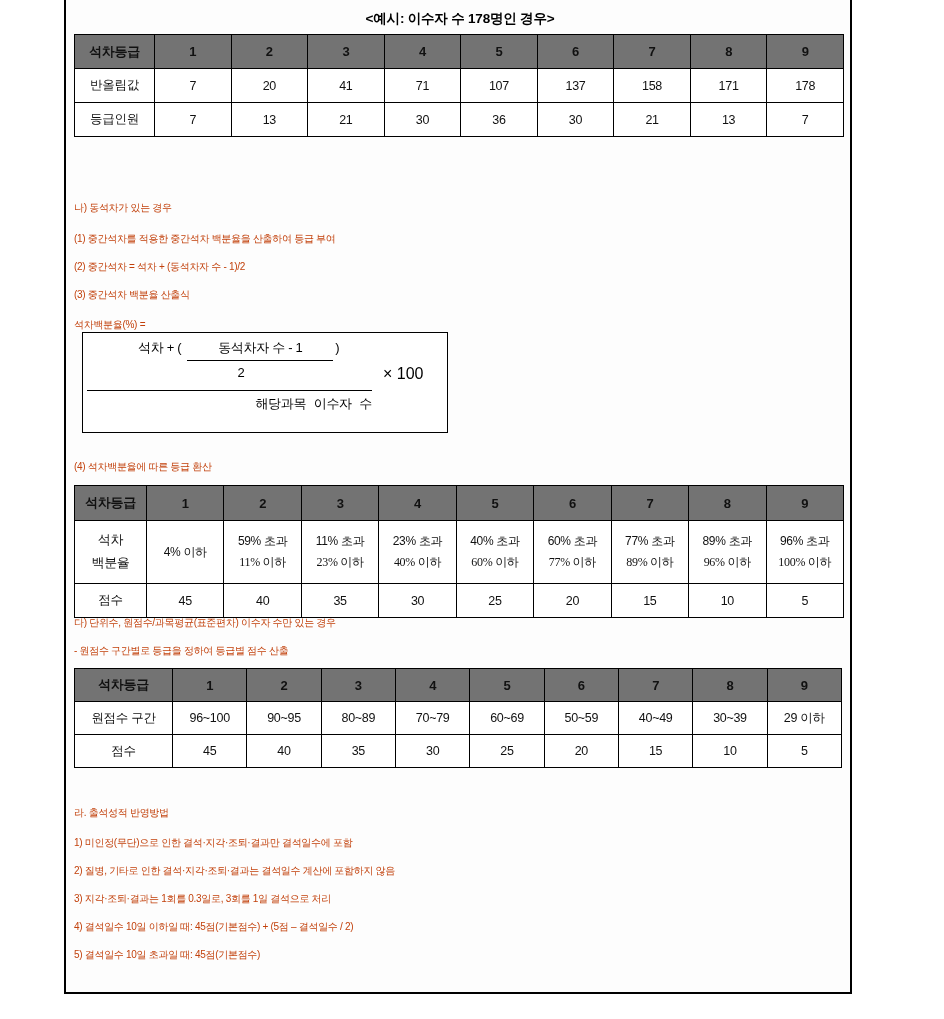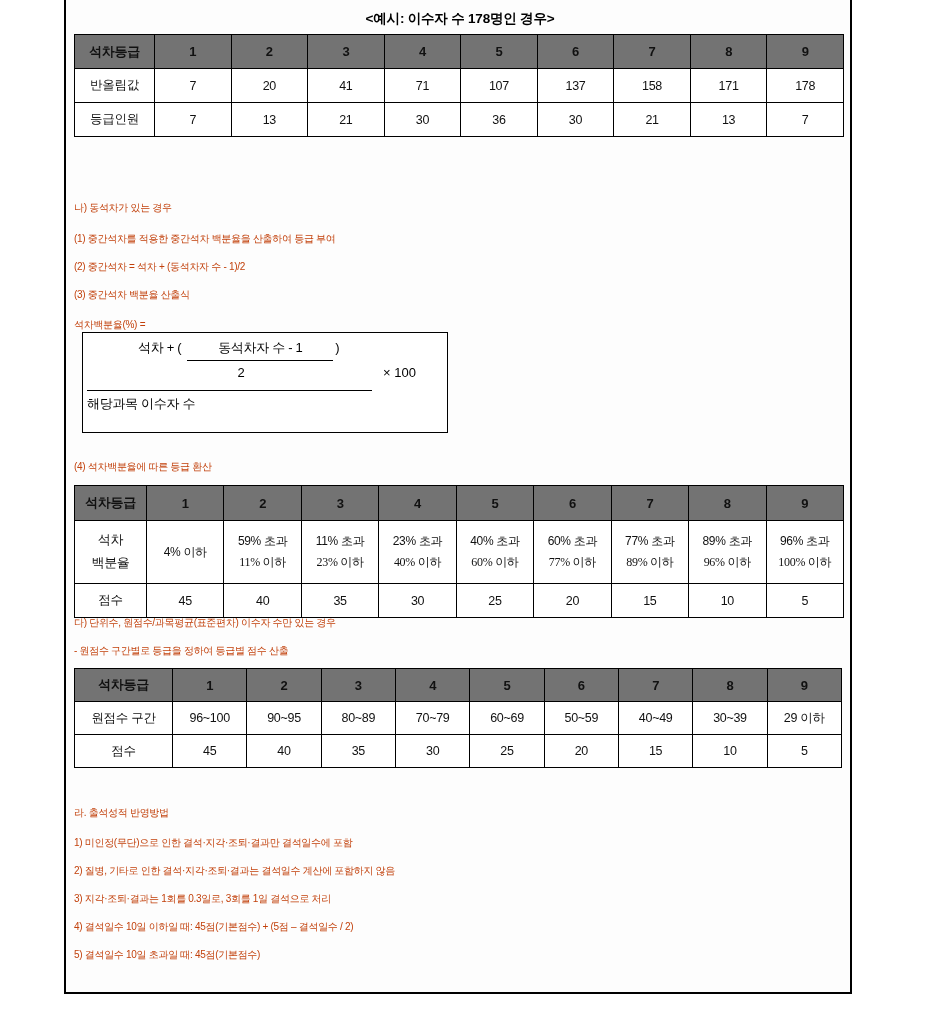--- a/index.html
+++ b/index.html
@@ -161,29 +161,30 @@
     left: 4px;
     top: 57px;
     width: 285px;
     border-bottom: 1px solid #000;
   }
   .main-den {
     position: absolute;
     left: 4px;
     top: 62px;
     width: 285px;
-    text-align: left;
+    text-align: right;
     font-size: 13px;
     letter-spacing: -0.3px;
+    font-family: Liberation Mono, monospace;
   }
   .times100 {
     position: absolute;
     left: 300px;
     top: 32px;
-    font-size: 13px;
+    font-size: 16px;
   }
 </style>
 </head>
 <body>
 
 <div id="page">
   <div id="content">
 
     <div class="doc-title">&lt;예시: 이수자 수 178명인 경우&gt;</div>
 

